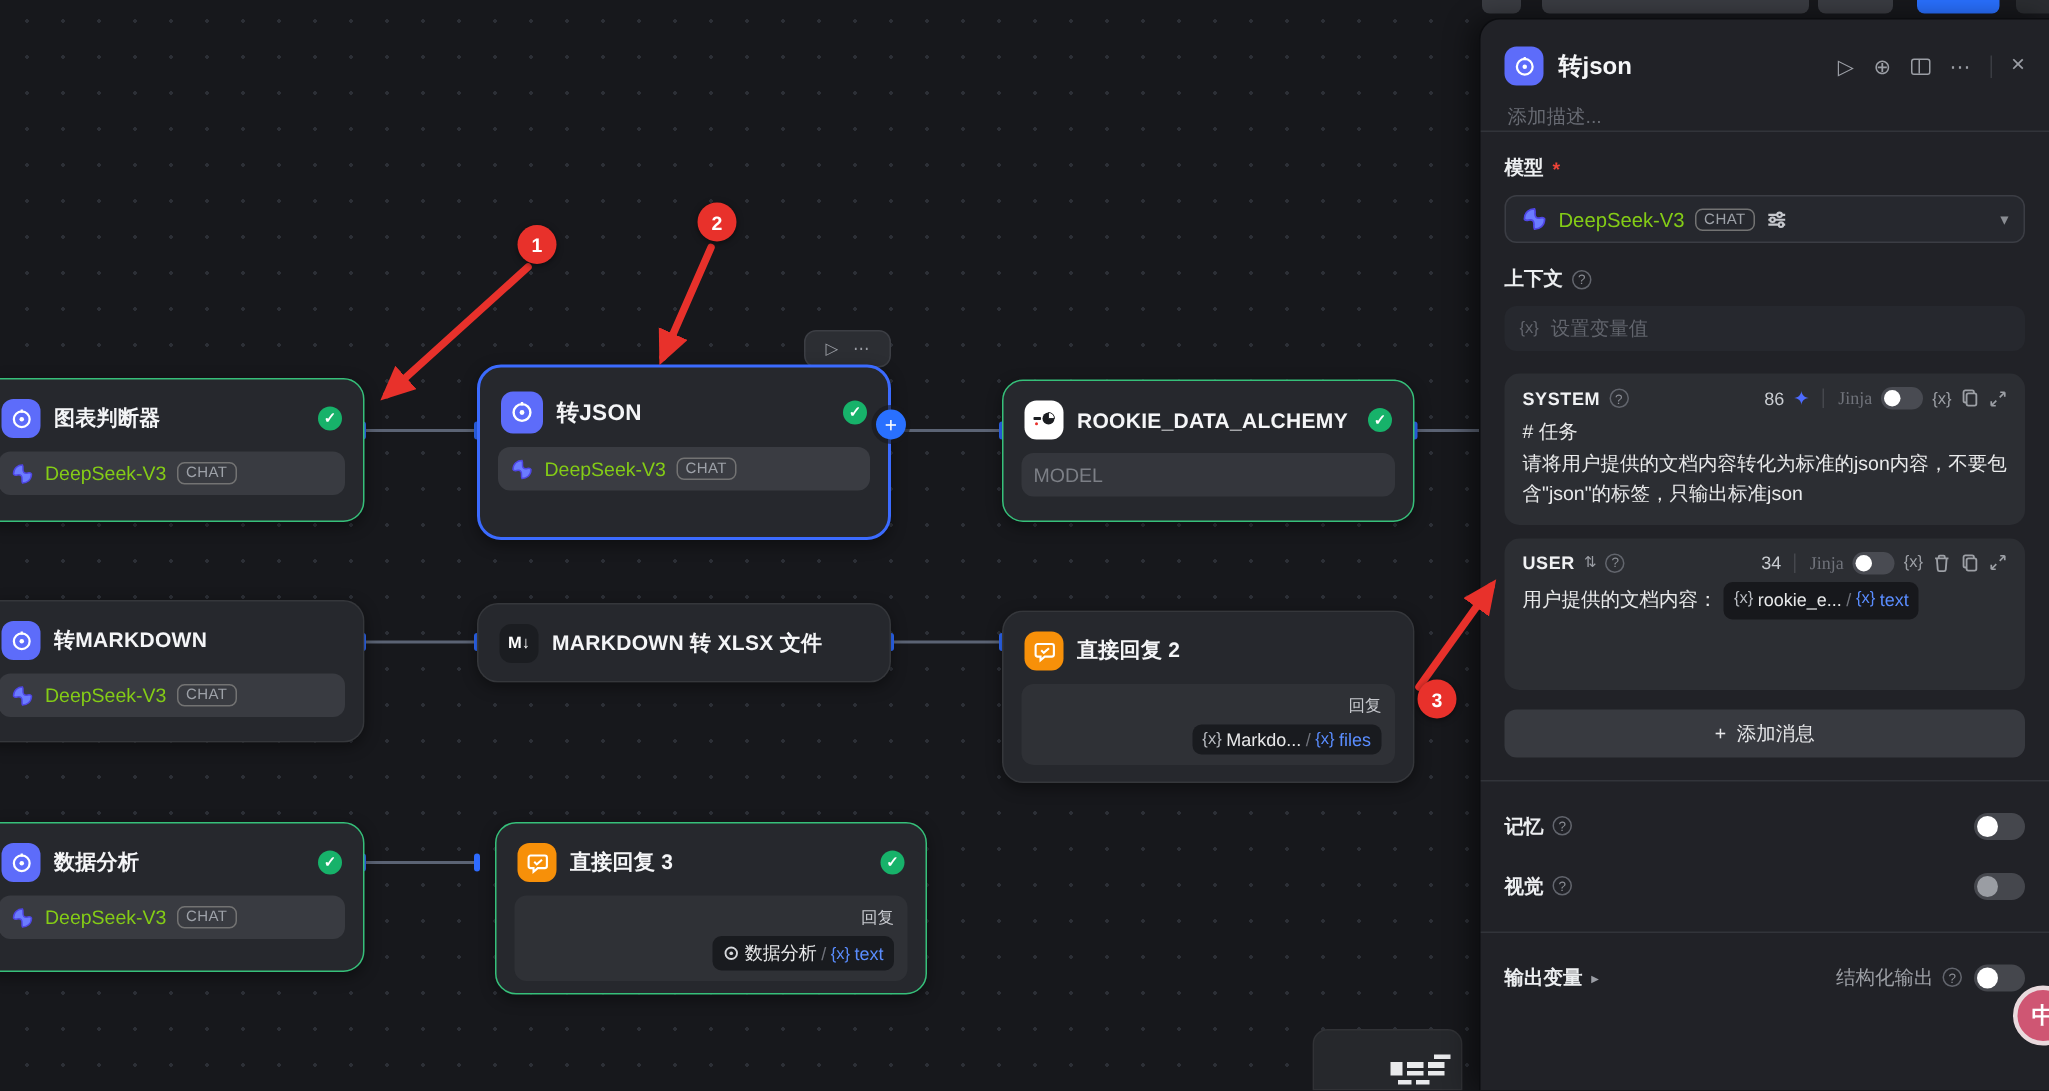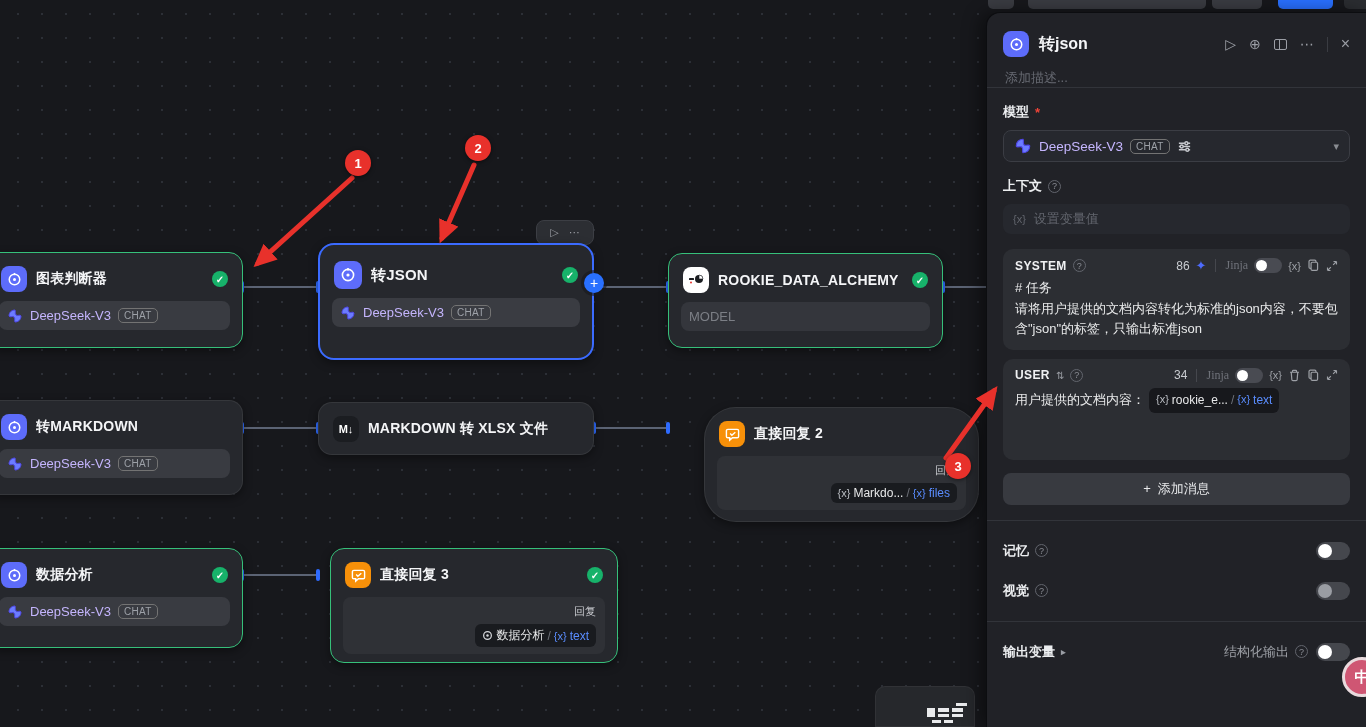--- a/index.html
+++ b/index.html
@@ -24,21 +24,21 @@
     display:flex; align-items:center; justify-content:center; }
   .nicon.llm { background:#5d6cfa; }
   .nicon.answer { background:#f79009; }
   .nicon.md { background:#1b1d21; color:#fff; font-weight:bold; font-size:11px; }
   .nicon.tool { background:#fff; }
   .check { width:16px; height:16px; border-radius:50%; background:#17b26a; color:#fff;
     font-size:10px; font-weight:bold; display:flex; align-items:center; justify-content:center;
     flex:0 0 auto; }
   .mrow { margin:0 12px 12px 12px; height:29px; background:#393b41; border-radius:8px;
     display:flex; align-items:center; gap:7px; padding:0 8px; }
-  .mname { color:#c4b5fd; font-size:13px; }
+  .mname { color:#84cc16; font-size:13px; }
   .mbadge { border:1px solid #737373; color:#9da1a8; font-size:10px; border-radius:5px;
     padding:1px 5px; letter-spacing:.3px; }
   .mrow.ghost { color:#7c7f86; font-size:13px; }
   .inset { margin:0 12px 12px 12px; background:#2f3136; border-radius:8px; padding:7px 9px;text-align:right; }
   .inset .flabel { color:#c7c9ce; font-size:11px; margin-bottom:5px; }
   .pill { display:inline-flex; align-items:center; gap:3px; background:#191b1f;
     border-radius:6px; padding:3px 7px; font-size:12px; color:#e8e9ea; }
   .pill .vx { color:#b9bcc2; font-size:11px; }
   .pill .sep { color:#6f727a; }
   .pill .ref { color:#5a8dff; }
@@ -264,21 +264,21 @@
       </div>
     </div>
 
     <div class="node" style="left:318px;top:402px;width:276px;height:53px;">
       <div class="nhead" style="padding-top:13px;">
         <span class="nicon md">M↓</span>
         <span class="ntitle">MARKDOWN 转 XLSX 文件</span>
       </div>
     </div>
 
-    <div class="node" style="left:704px;top:407px;width:275px;height:115px;border-radius:32px;">
+    <div class="node" style="left:668px;top:407px;width:275px;height:115px;">
       <div class="nhead">
         <span class="nicon answer">
           <svg width="15" height="15" viewBox="0 0 16 16">
               <path d="M3 2.5h10a1.5 1.5 0 0 1 1.5 1.5v6a1.5 1.5 0 0 1-1.5 1.5H8l-3 2.5v-2.5H3A1.5 1.5 0 0 1 1.5 10V4A1.5 1.5 0 0 1 3 2.5z" fill="none" stroke="#fff" stroke-width="1.5"></path>
               <path d="M5.5 7l1.8 1.8L11 5.5" fill="none" stroke="#fff" stroke-width="1.5"></path>
             </svg>
         </span>
         <span class="ntitle">直接回复 2</span>
       </div>
       <div class="inset">

